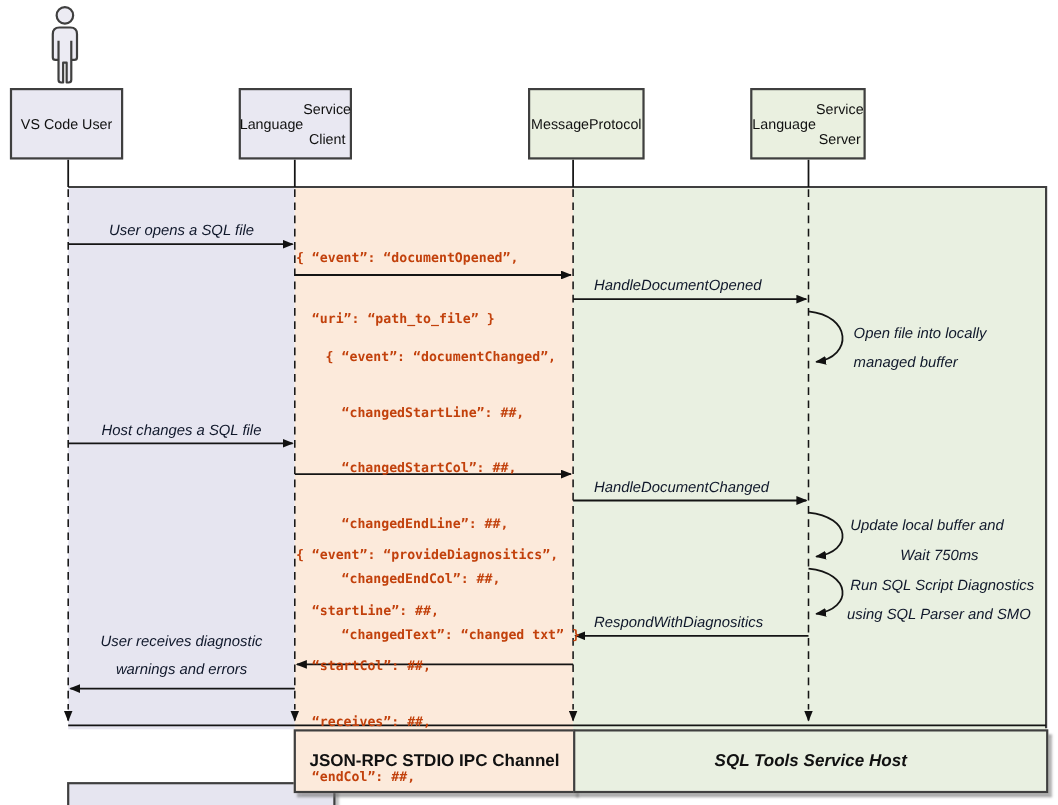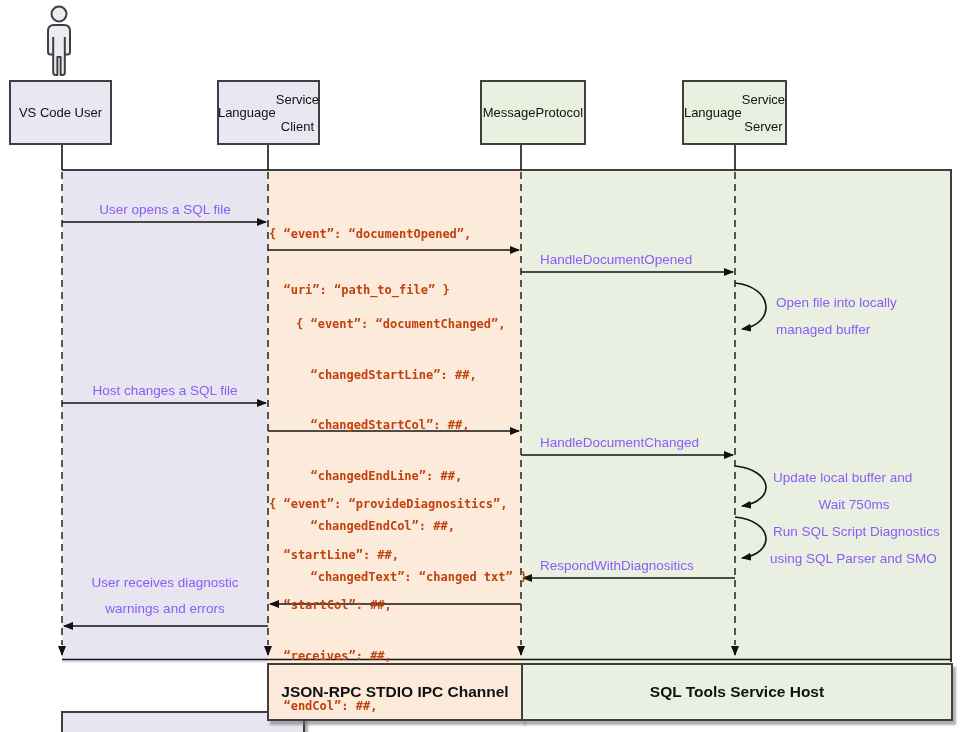--- a/index.html
+++ b/index.html
@@ -27,21 +27,21 @@
   .footer-box{
     position:absolute; top:663px; height:58px; box-sizing:border-box;
     border:2px solid var(--border); display:flex; align-items:center; justify-content:center;
     font-weight:bold; font-size:15.5px; z-index:3;
     box-shadow:3px 4px 2px rgba(110,110,110,.55);
   }
   .footer-box.lav{background:var(--lavender);}
   .footer-box.pea{background:var(--peach);}
   .footer-box.grn{background:var(--green);}
   .lbl{
-    position:absolute; font-size:13.5px; color:#8b5cf6;
+    position:absolute; font-style:italic; font-size:13.5px; color:#0f172a;
     white-space:nowrap; z-index:4; line-height:16px;
   }
   .lbl.ctr{text-align:center;}
   .mono{
     position:absolute; font-family:"DejaVu Sans Mono", monospace;
     font-size:12px; font-weight:600; color:#c2410c; white-space:pre; z-index:4;
   }
   .mono.lh28 div{line-height:28px;}
   .mono.lh23 div{line-height:22.6px;}
   svg.overlay{position:absolute; left:0; top:0; z-index:2;}
@@ -162,17 +162,17 @@
     <div>  “endCol”: ##,</div>
     
   </div>
 
   <div class="footer-box lav" style="left:61px;width:244px;margin-top:48px;">
     <span>VS Code</span>
   </div>
   <div class="footer-box pea" style="left:267px;width:256px;">
     <span>JSON-RPC STDIO IPC Channel</span>
   </div>
-  <div class="footer-box grn" style="left:521px;width:432px;">
+  <div class="footer-box grn" style="left:521px;width:432px;font-style:italic;">
     <span>SQL Tools Service Host</span>
   </div>
 
 </div>
 
 </body></html>

